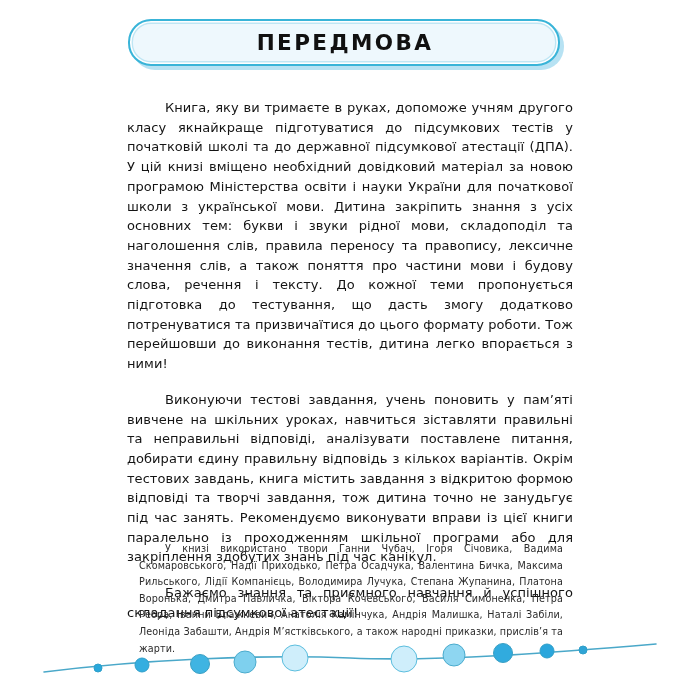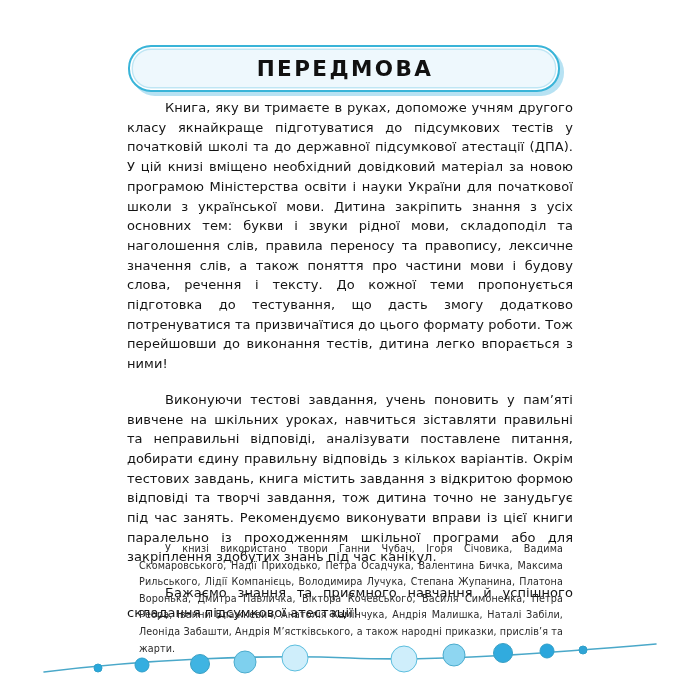--- a/index.html
+++ b/index.html
@@ -21,21 +21,21 @@
     position: absolute;
     inset: 0;
     width: 700px;
     height: 700px;
   }
 
   
   .title-wrap {
     position: absolute;
     left: 128px;
-    top: 45px;
+    top: 19px;
     width: 432px;
     height: 47px;
   }
   .title-shadow {
     position: absolute;
     left: 4px;
     top: 4px;
     width: 432px;
     height: 47px;
     border-radius: 23px;

